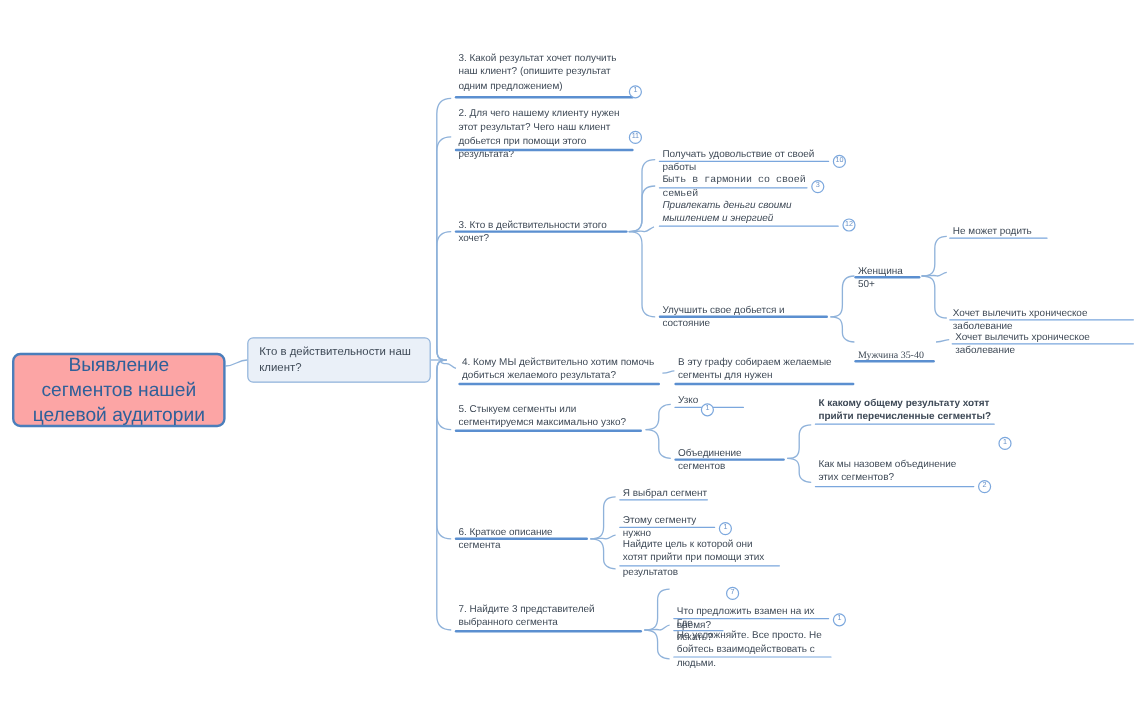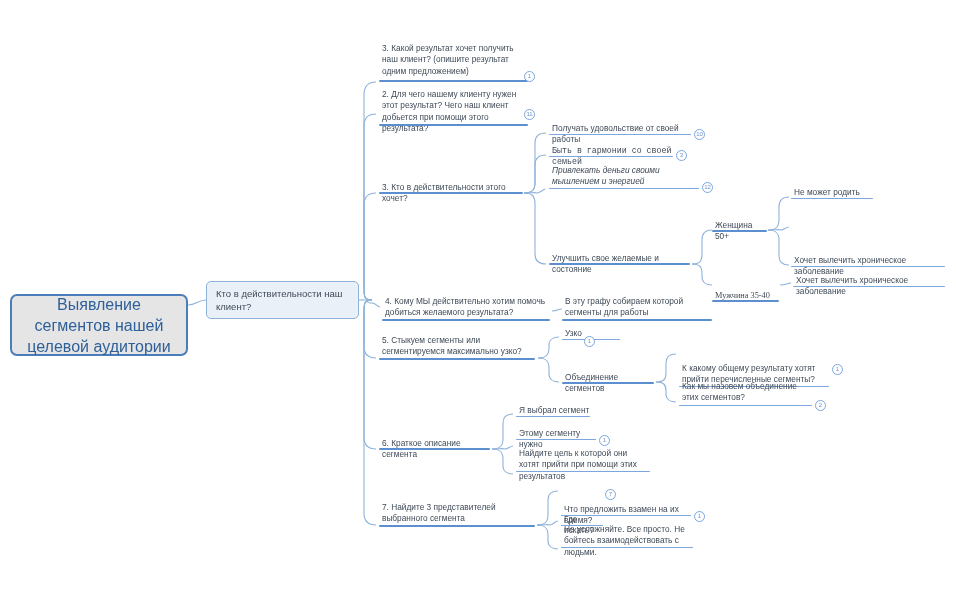--- a/index.html
+++ b/index.html
@@ -10,21 +10,21 @@
     overflow:hidden;
     position:relative;
   }
   #canvas{position:absolute;left:0;top:0;width:956px;height:592px;}
   #links{position:absolute;left:0;top:0;width:956px;height:592px;pointer-events:none;}
 
   
   .root-node{
     position:absolute;
     box-sizing:border-box;
-    background:#e5e5e5;
+    background:#fca5a5;
     border:2px solid #4a7ebb;
     border-radius:7px;
     color:#2f6099;
     font-size:16px;
     line-height:21px;
     text-align:center;
     display:flex;
     align-items:center;
     justify-content:center;
     padding:6px 8px;
@@ -187,21 +187,21 @@
   </div>
   <div class="badge" style="left:676px;top:150px;">3</div>
 
   <div class="u-node thin" style="left:549px;top:165px;width:152px;height:24px;font-style:italic;">
     <span>Привлекать деньги своими мышлением и энергией</span>
     <span class="bar" style="width:150px;"></span>
   </div>
   <div class="badge" style="left:702px;top:182px;">12</div>
 
   <div class="u-node" style="left:549px;top:253px;width:143px;height:12px;">
-    <span>Улучшить свое желаемые и состояние</span>
+    <span>Улучшить свое добьется и состояние</span>
     <span class="bar" style="width:141px;"></span>
   </div>
 
   <div class="u-node" style="left:712px;top:220px;width:56px;height:12px;">
     <span>Женщина 50+</span>
     <span class="bar" style="width:55px;"></span>
   </div>
 
   <div class="u-node" style="left:712px;top:290px;width:68px;height:12px;font-family:Liberation Serif, serif;">
     <span>Мужчина 35-40</span>
@@ -218,36 +218,36 @@
     <span>Хочет вылечить хроническое заболевание</span>
     <span class="bar" style="width:154px;"></span>
   </div>
 
   <div class="u-node thin" style="left:793px;top:275px;width:154px;height:12px;">
     <span>Хочет вылечить хроническое заболевание</span>
     <span class="bar" style="width:152px;"></span>
   </div>
 
   <div class="u-node" style="left:562px;top:296px;width:152px;height:25px;">
-    <span>В эту графу собираем которой сегменты для работы</span>
+    <span>В эту графу собираем желаемые сегменты для нужен</span>
     <span class="bar" style="width:150px;"></span>
   </div>
 
   <div class="u-node thin" style="left:562px;top:328px;width:60px;height:12px;">
     <span>Узко</span>
     <span class="bar" style="width:58px;"></span>
   </div>
   <div class="badge" style="left:584px;top:336px;">1</div>
 
   <div class="u-node" style="left:562px;top:372px;width:94px;height:12px;">
     <span>Объединение сегментов</span>
     <span class="bar" style="width:92px;"></span>
   </div>
 
-  <div class="u-node thin" style="left:679px;top:363px;width:152px;height:24px;">
+  <div class="u-node thin" style="left:679px;top:330px;width:152px;height:24px;font-weight:bold;">
     <span>К какому общему результату хотят прийти перечисленные сегменты?</span>
     <span class="bar" style="width:150px;"></span>
   </div>
   <div class="badge" style="left:832px;top:364px;">1</div>
 
   <div class="u-node thin" style="left:679px;top:381px;width:135px;height:25px;">
     <span>Как мы назовем объединение этих сегментов?</span>
     <span class="bar" style="width:133px;"></span>
   </div>
   <div class="badge" style="left:815px;top:400px;">2</div>

